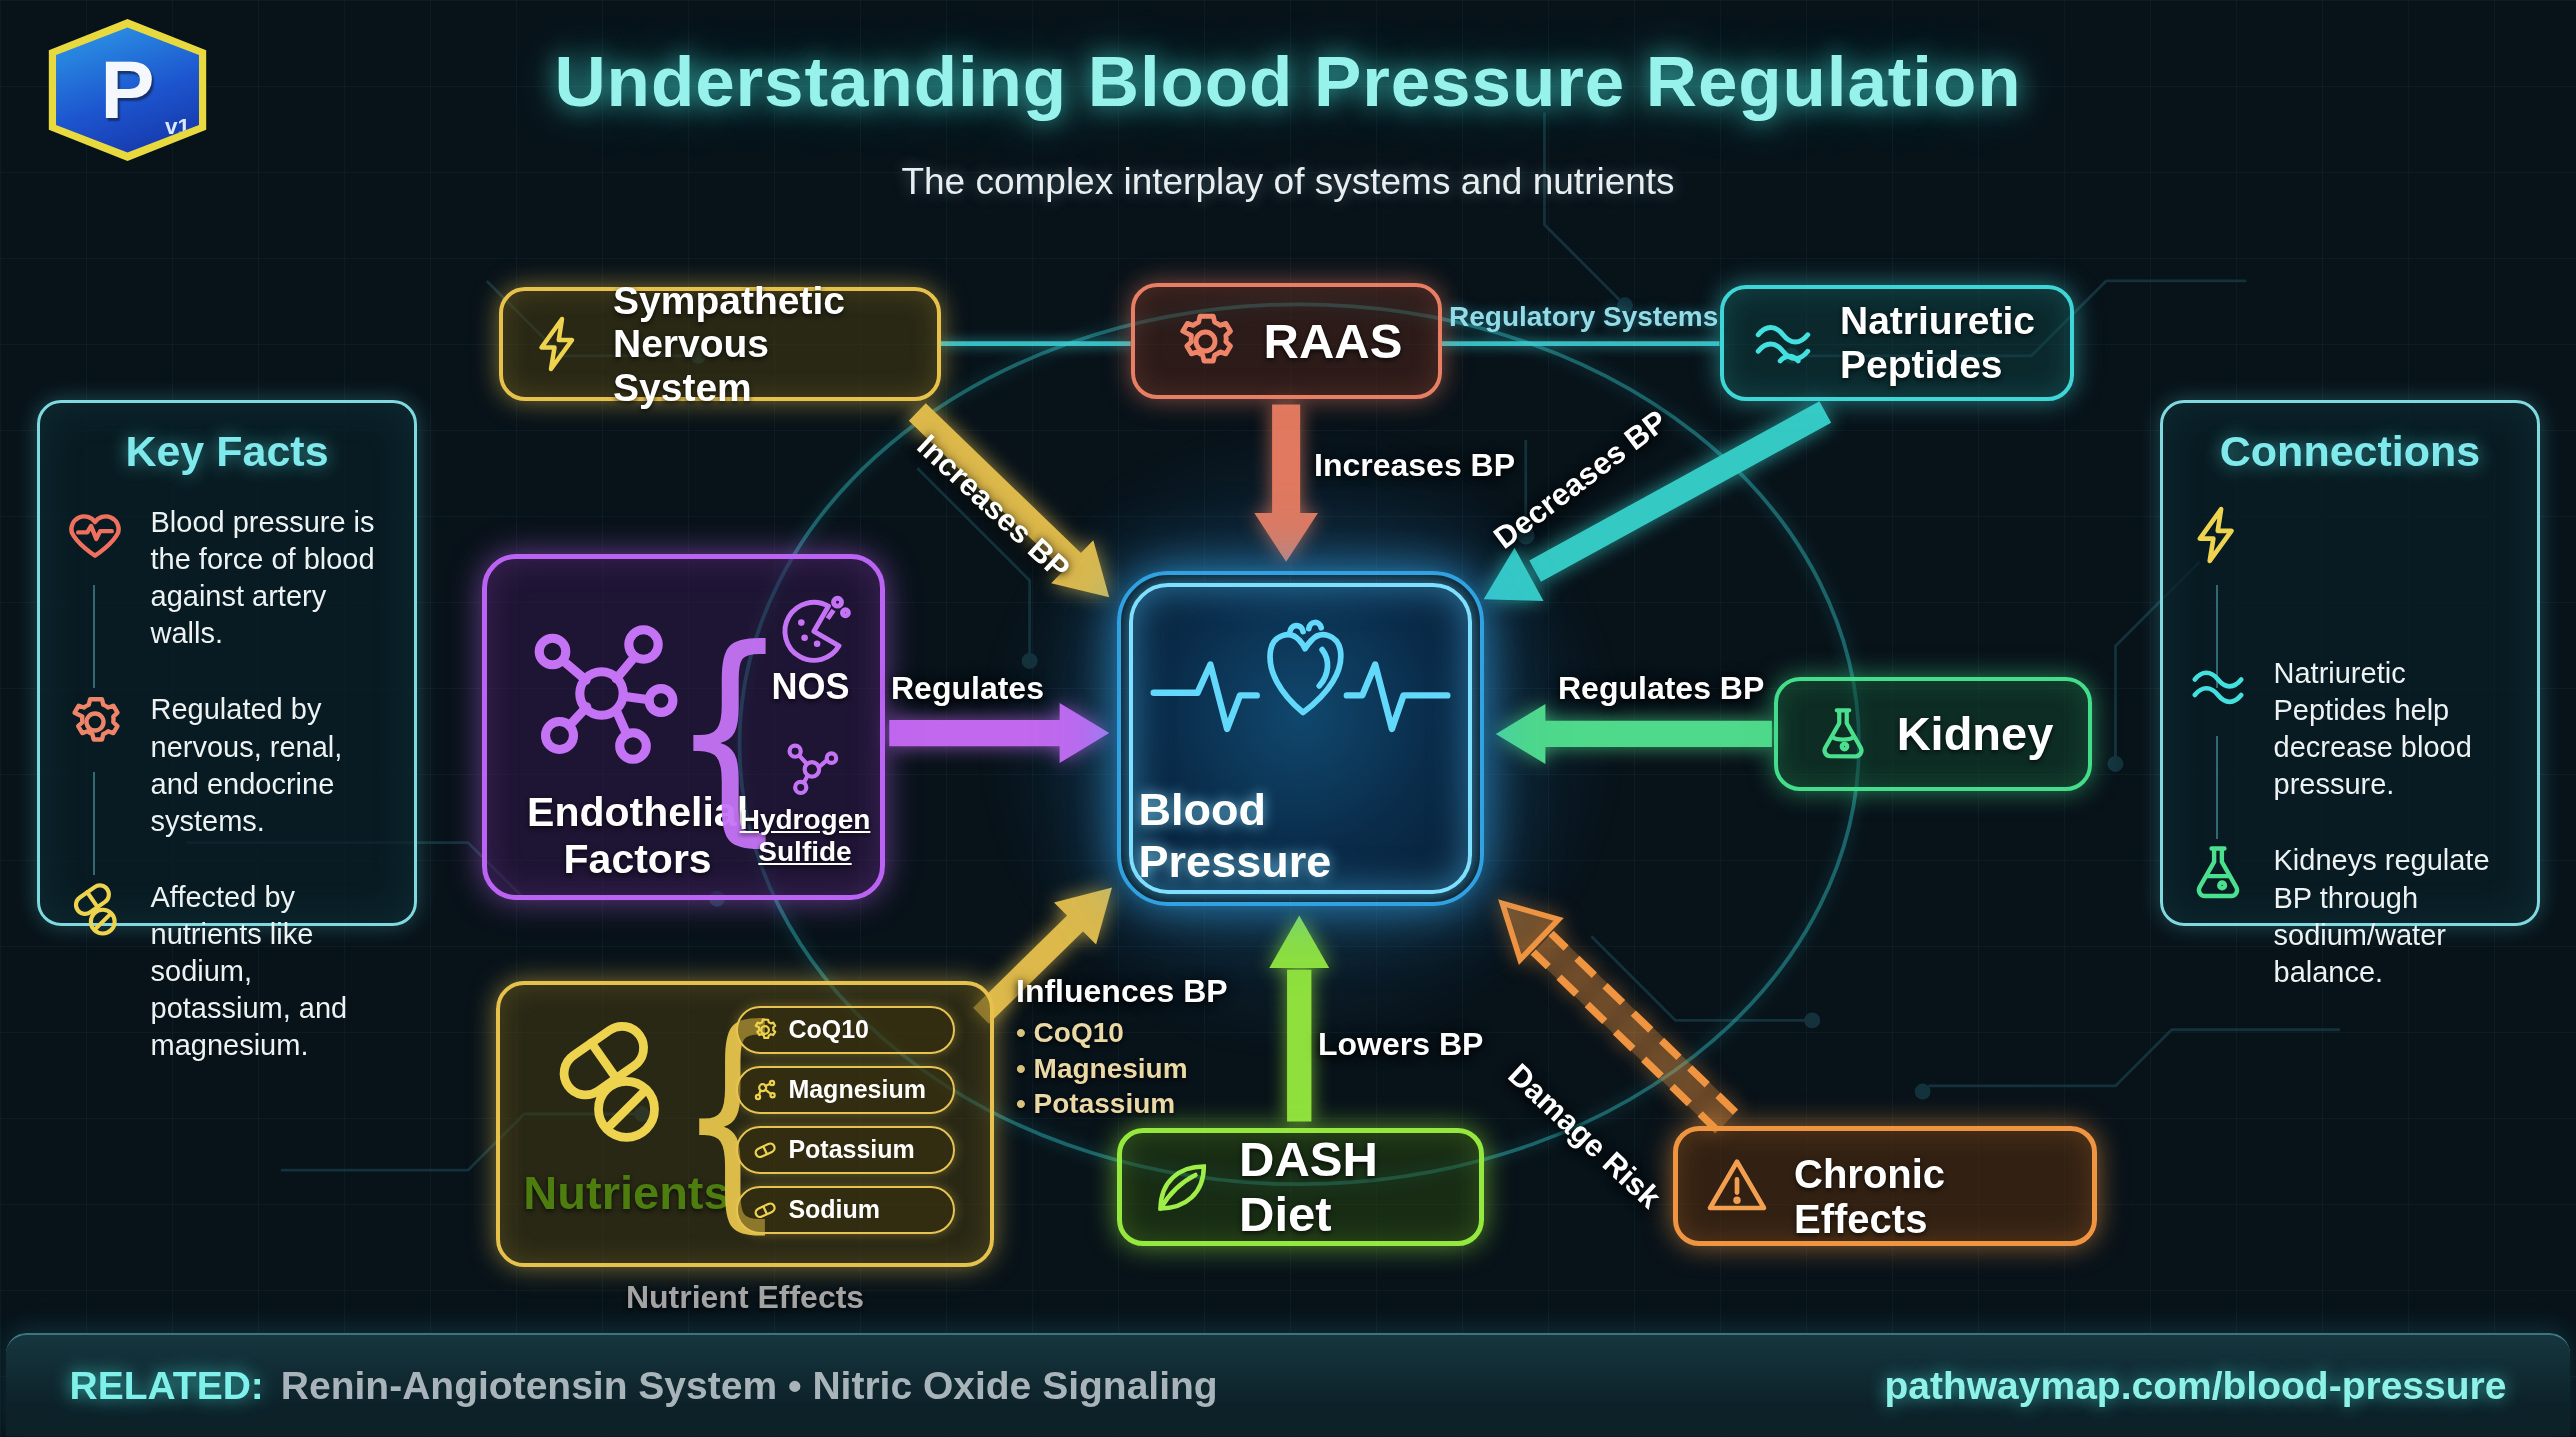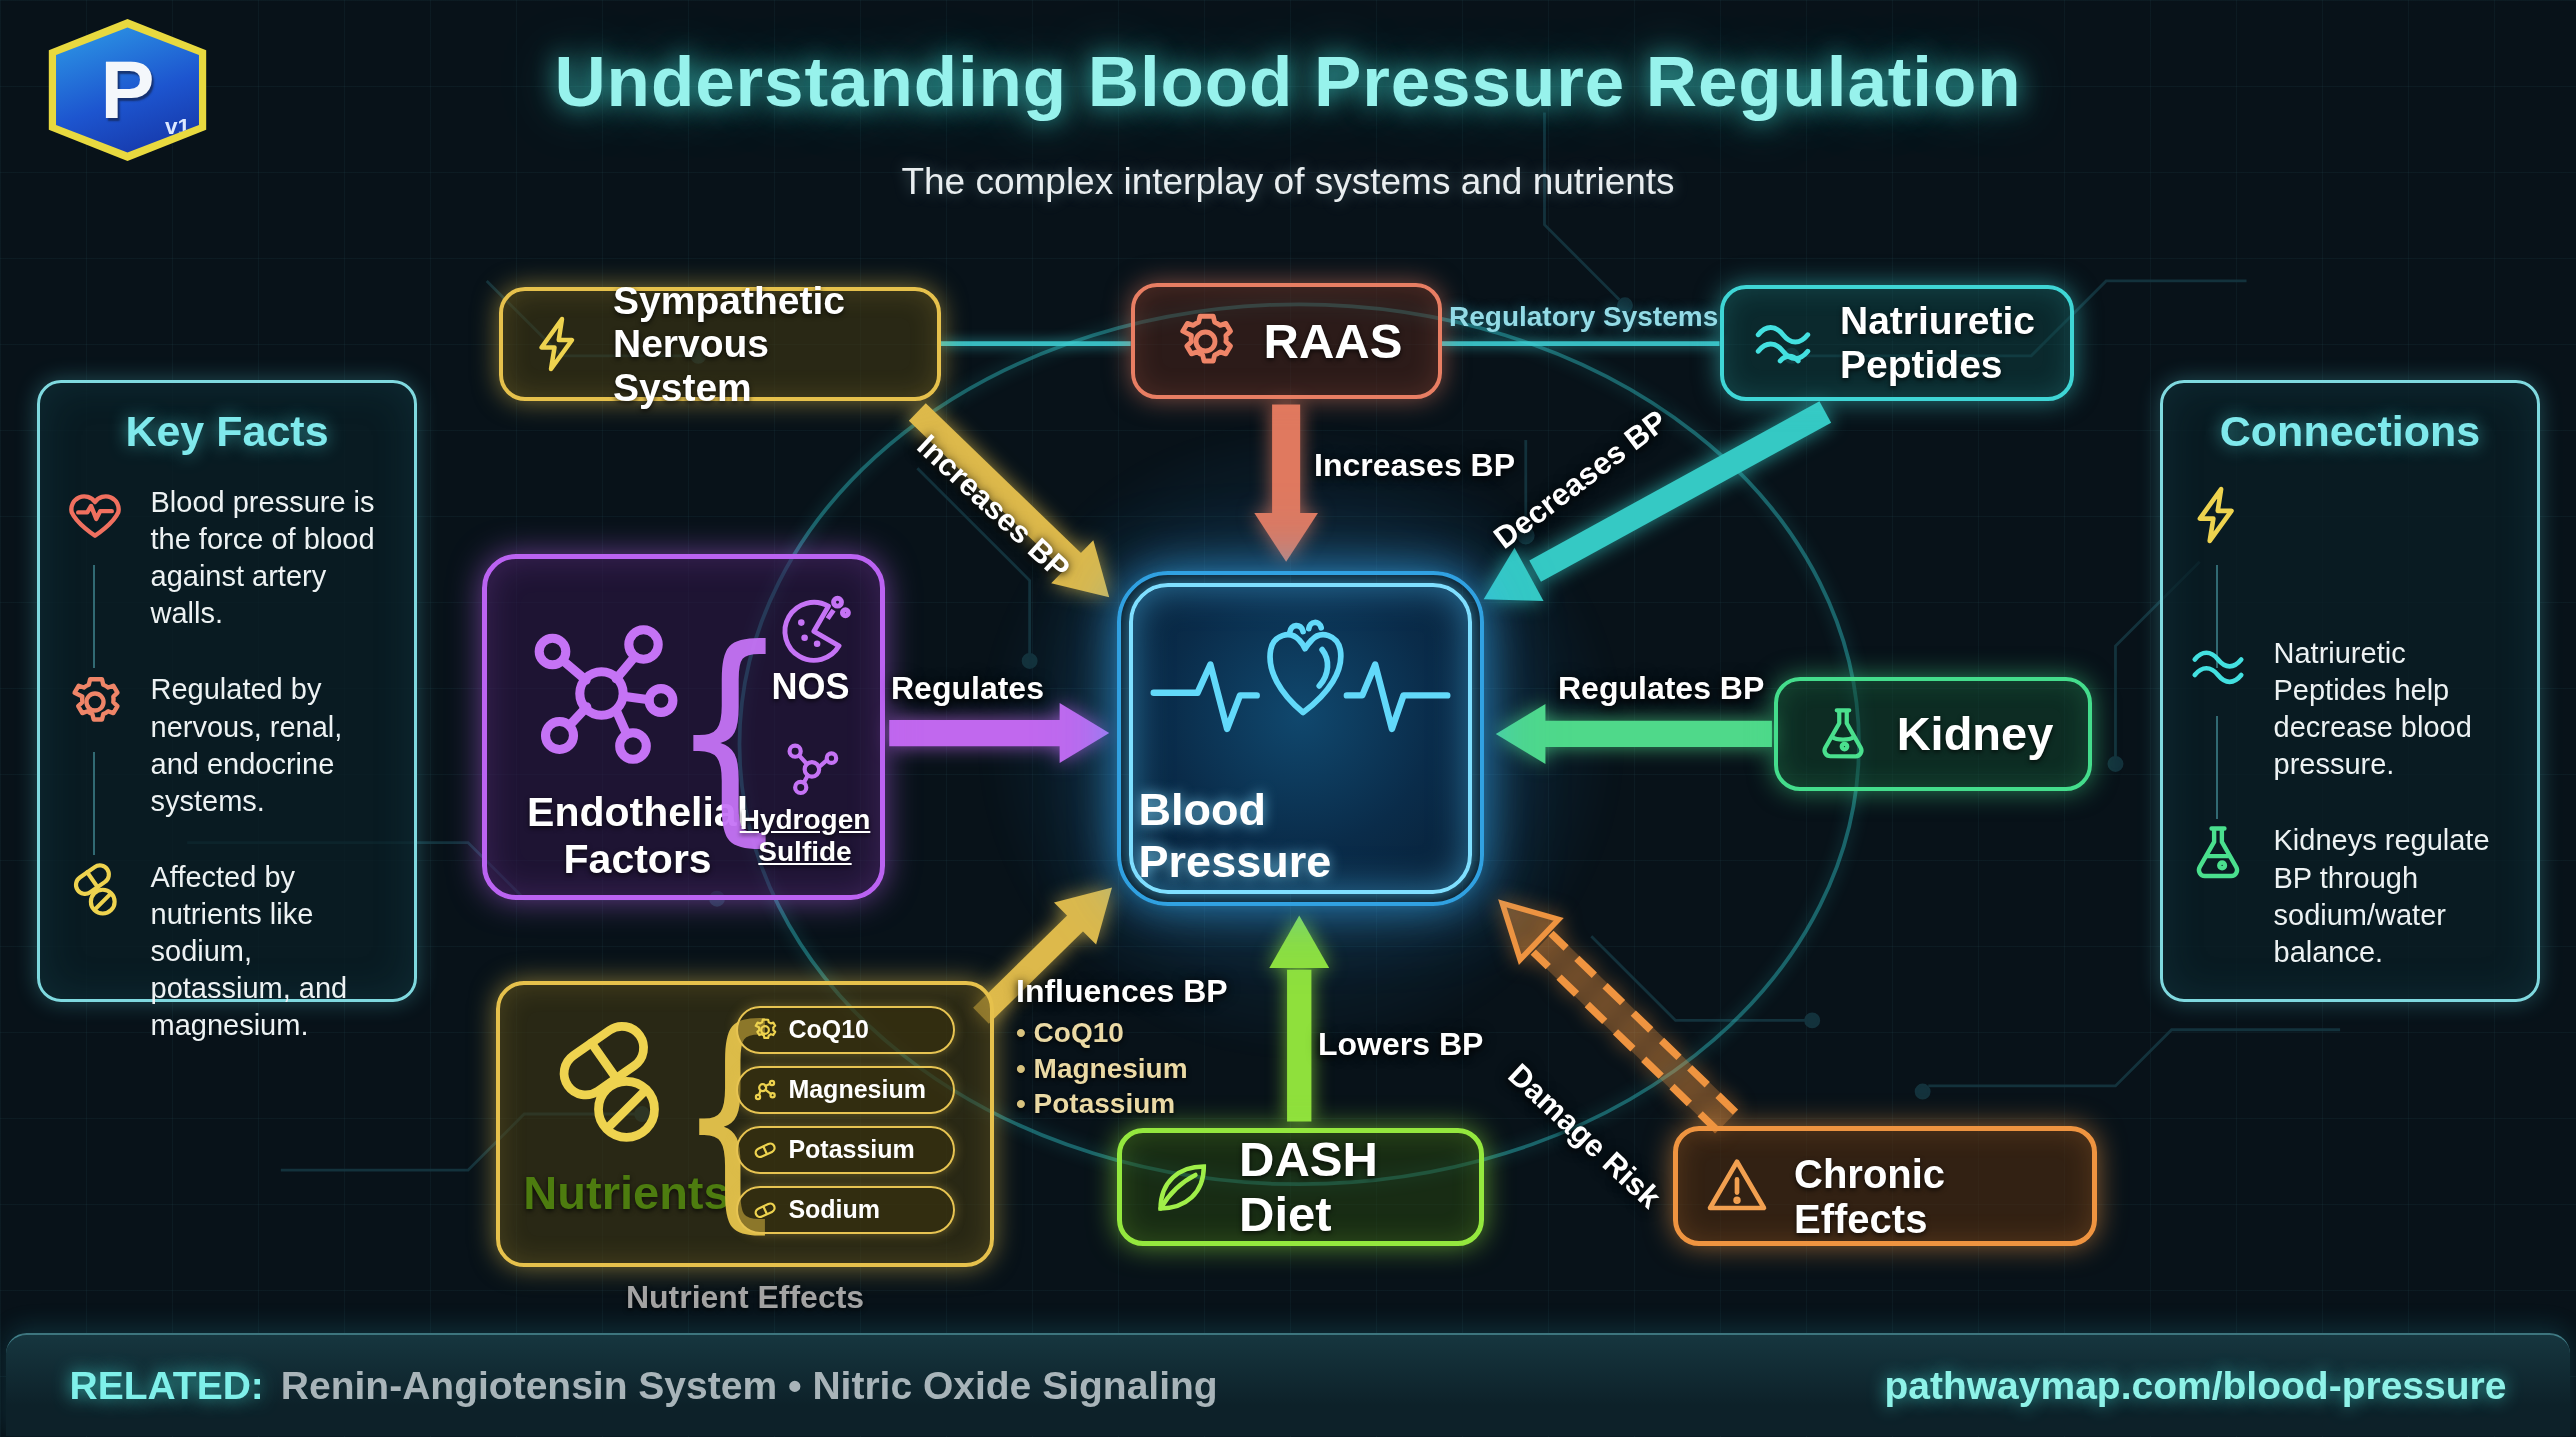--- a/index.html
+++ b/index.html
@@ -71,24 +71,24 @@
   .node-dash{left:1117px;top:1128px;width:367px;height:118px;justify-content:center;}
   .node-dash .n-label{font-size:49px;}
   .node-chronic{left:1673px;top:1126px;width:424px;height:120px;justify-content:center;}
   .node-chronic .n-label{font-size:40px;margin-top:21px;}
 
   .icon-yellow{color:#eed34f;} .icon-salmon{color:#ef8568;} .icon-tealc{color:#43e0e0;}
   .icon-greenc{color:#4ae08e;} .icon-limec{color:#a0ef49;} .icon-orangec{color:#f2a050;}
   .icon-purplec{color:#c573f5;} .icon-red{color:#f0705f;} .icon-bluec{color:#62d9fa;}
 
   
-  .panel{position:absolute;z-index:4;width:380px;height:622px;border:3.7px solid #7fd9df;border-radius:24px;
+  .panel{position:absolute;z-index:4;width:380px;height:526px;border:3.7px solid #7fd9df;border-radius:24px;
     background:rgba(10,30,38,.72);
     box-shadow:0 0 22.5px rgba(90,220,230,.3), inset 0 0 43px rgba(40,120,140,.18);
-    padding:24px 22.5px;}
+    padding:24px 22.5px;margin-top:20px;}
   .panel-title{font-size:43px;font-weight:bold;color:#7fe9ec;text-align:center;
     text-shadow:0 0 17px rgba(80,230,230,.6);margin-bottom:28px;}
   .panel-item{position:relative;padding-left:88px;margin-bottom:39px;min-height:112px;}
   .panel-item .p-icon{position:absolute;left:1.9px;top:0;width:62px;height:62px;}
   .panel-item .p-text{font-size:29px;line-height:1.28;color:#edf2f3;font-weight:500;}
   .panel-item.has-line::after{content:"";position:absolute;left:30px;top:81px;height:103px;width:2.8px;
     background:rgba(100,205,215,.45);}
   .panel-kf{left:37px;top:380px;}
   .panel-conn{left:2160px;top:380px;}
 

